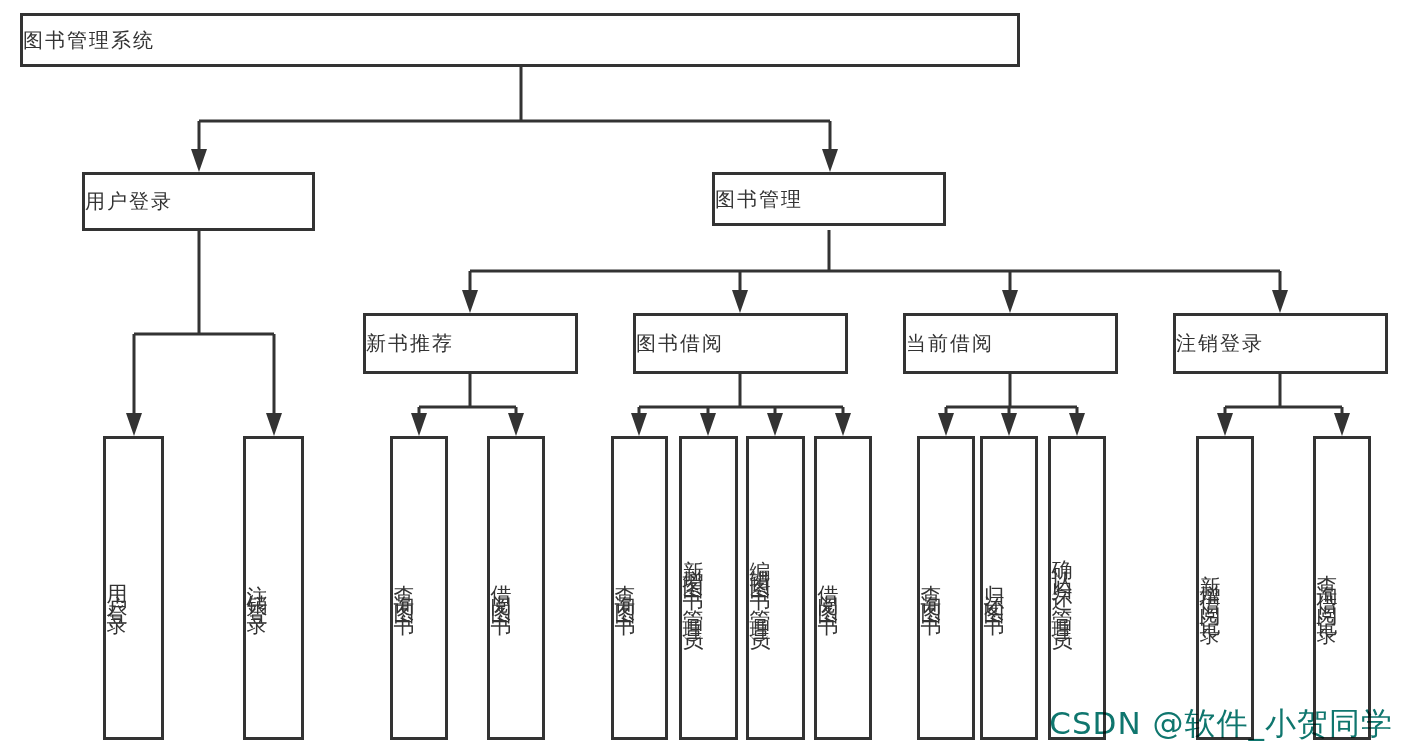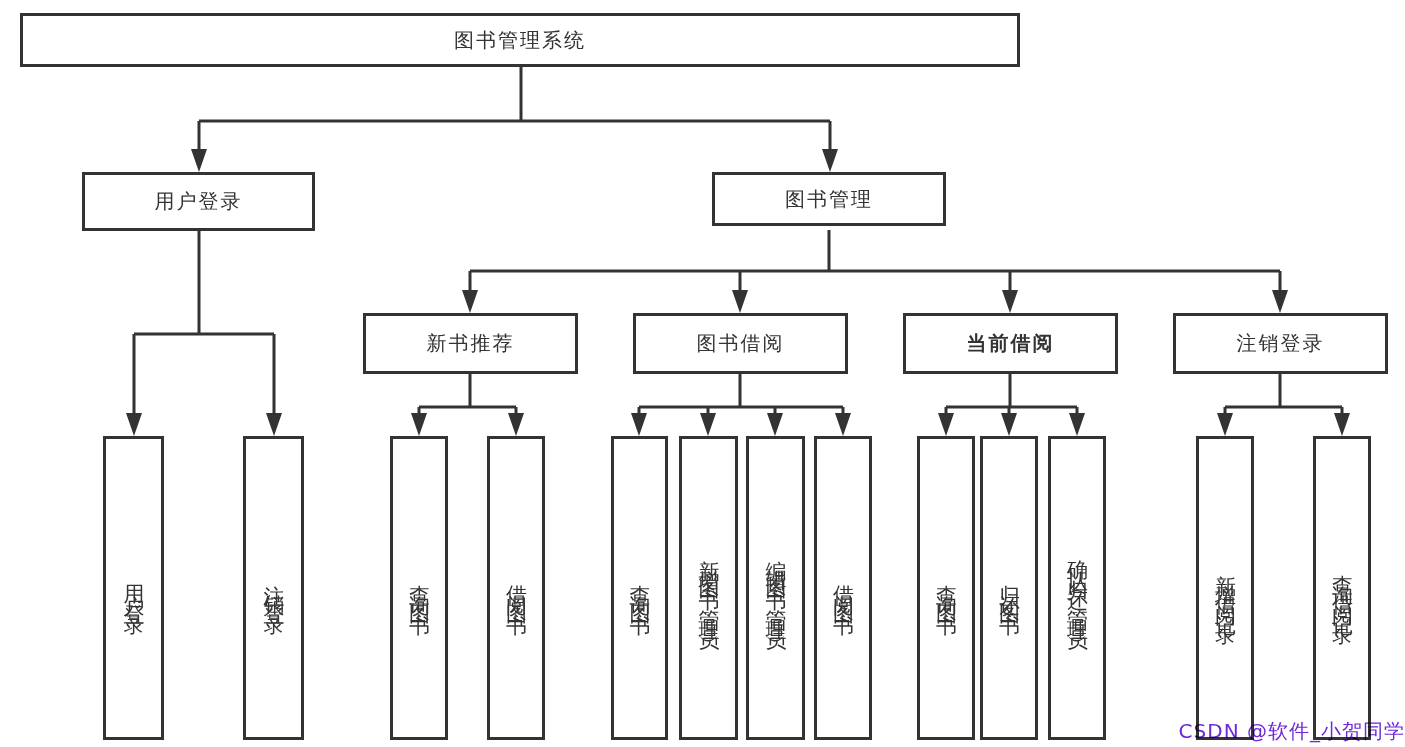--- a/index.html
+++ b/index.html
@@ -3,40 +3,40 @@
 <meta charset="utf-8">
 <style>
   html,body{margin:0;padding:0;background:#fff;}
   #stage{
     position:relative;width:1405px;height:747px;background:#ffffff;overflow:hidden;
     font-family:"DejaVu Sans","Liberation Sans",sans-serif;
   }
   #connectors{position:absolute;left:0;top:0;z-index:0;}
   .box{
     position:absolute;box-sizing:border-box;border:3px solid #333333;background:#ffffff;
-    display:flex;align-items:center;justify-content:center;z-index:1;
+    display:flex;align-items:center;z-index:1;
     color:#333333;
   }
   .hbox{font-size:20px;letter-spacing:2px;}
   .vbox{top:436px;height:304px;}
   .vlabel{
     writing-mode:vertical-rl;text-orientation:mixed;
     font-size:21px;letter-spacing:10px;line-height:1;color:#333333;white-space:nowrap;
   }
   #watermark{
-    position:absolute;right:0;bottom:2px;z-index:2;
-    font-size:20px;color:#6d28d9;mix-blend-mode:multiply;letter-spacing:1px;
+    position:absolute;right:12px;bottom:2px;z-index:2;
+    font-size:31px;color:#0f766e;mix-blend-mode:multiply;letter-spacing:1px;
   }
   
   #box-root{left:20px;top:13px;width:1000px;height:54px;}
   #box-user-login{left:82px;top:172px;width:233px;height:59px;}
   #box-book-mgmt{left:712px;top:172px;width:234px;height:54px;}
   #box-new-books{left:363px;top:313px;width:215px;height:61px;}
   #box-book-borrow{left:633px;top:313px;width:215px;height:61px;}
-  #box-current-borrow{left:903px;top:313px;width:215px;height:61px;font-weight:bold;}
+  #box-current-borrow{left:903px;top:313px;width:215px;height:61px;}
   #box-borrow-records{left:1173px;top:313px;width:215px;height:61px;}
   
   #leaf-u1{left:103px;width:61px;}
   #leaf-u2{left:243px;width:61px;}
   #leaf-n1{left:390px;width:58px;}
   #leaf-n2{left:487px;width:58px;}
   #leaf-b1{left:611px;width:57px;}
   #leaf-b2{left:679px;width:59px;}
   #leaf-b3{left:746px;width:59px;}
   #leaf-b4{left:814px;width:58px;}

